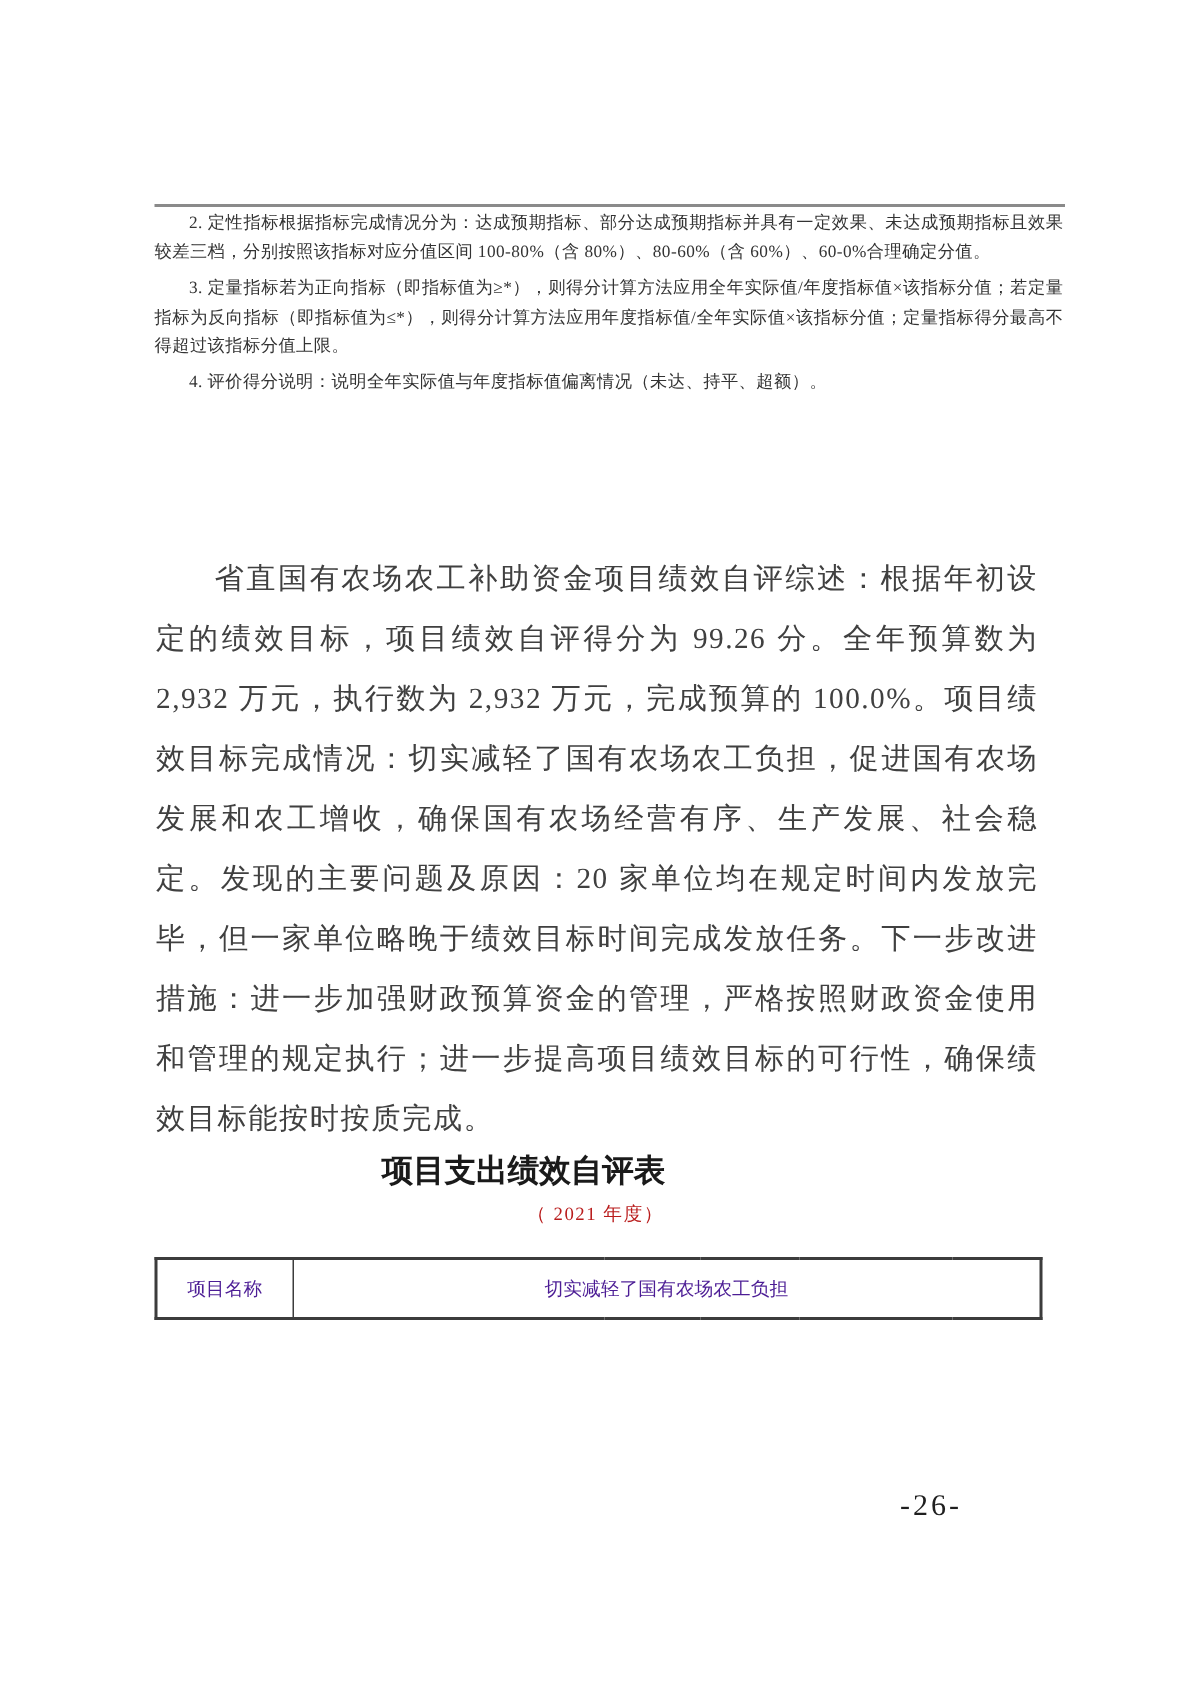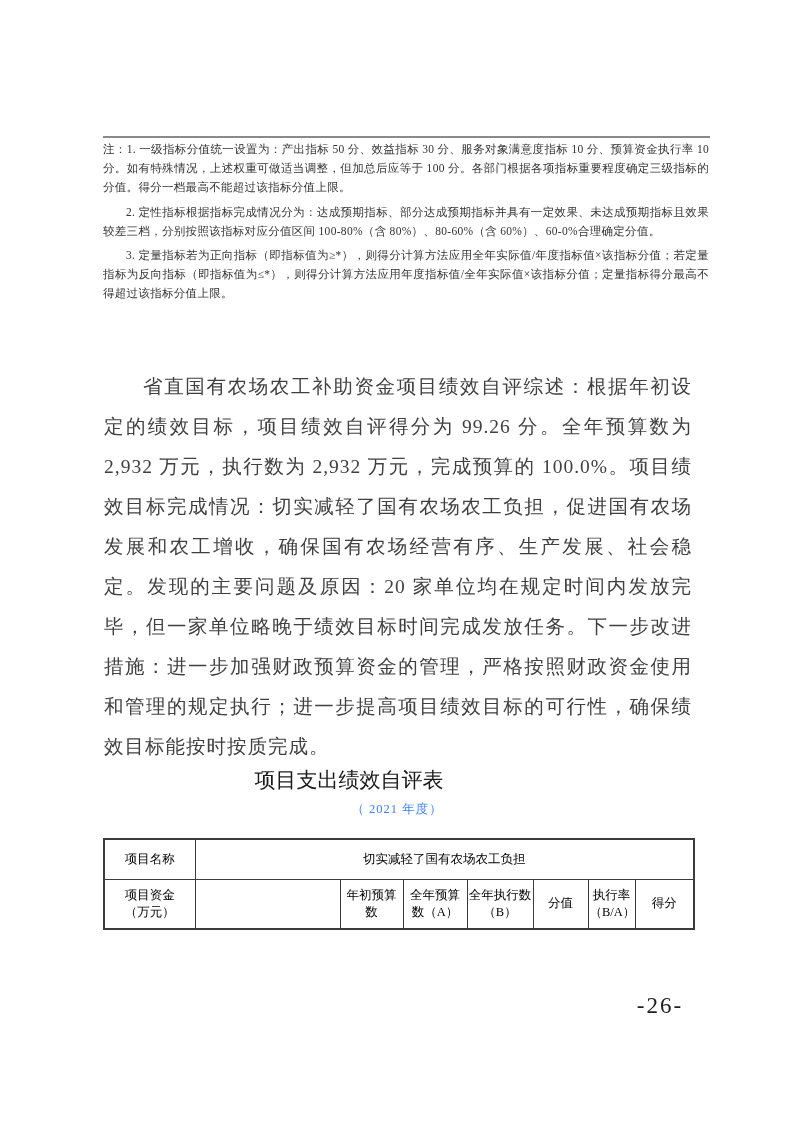--- a/index.html
+++ b/index.html
@@ -40,76 +40,75 @@
     text-align: justify;
     text-indent: 2em;
     color: #404040;
   }
   .table-title {
     position: absolute;
     left: 0; top: 766px;
     width: 698px;
     text-align: center;
     font-family: "Liberation Sans", sans-serif;
-    font-weight: normal;
+    font-weight: bold;
     font-size: 21px;
     color: #1a1a1a;
   }
   .table-subtitle {
     position: absolute;
     left: 0; top: 801px;
     width: 794px;
     text-align: center;
     font-size: 12.5px;
     letter-spacing: 1px;
-    color: #3b82f6;
+    color: #b91c1c;
   }
   table.eval-table {
     position: absolute;
     left: 103px; top: 838px;
     width: 590px;
     border-collapse: collapse;
     table-layout: fixed;
     border: 2px solid #3c3c3c;
   }
   table.eval-table td {
     border: 1.5px solid #3c3c3c;
     text-align: center;
     vertical-align: middle;
     font-size: 12.5px;
     line-height: 17px;
     padding: 2px 1px;
-    color: #000000;
+    color: #4c1d95;
     overflow: hidden;
   }
   tr.row-1 { height: 40px; }
   tr.row-2 { height: 47px; }
   tr.row-3 { height: 50px; }
   td.preline { white-space: pre-line; }
   .page-number {
     position: absolute;
     left: 600px; top: 993px;
     width: 120px;
-    text-align: center;
-    font-size: 23px;
+    font-size: 20px;
     letter-spacing: 2px;
     color: #1f1f1f;
   }
 </style>
 </head>
 <body>
 
 <div class="page">
 
   <div class="top-rule"></div>
 
   <div class="notes">
-    <p>注：1. 一级指标分值统一设置为：产出指标 50 分、效益指标 30 分、服务对象满意度指标 10 分、预算资金执行率 10 分。如有特殊情况，上述权重可做适当调整，但加总后应等于 100 分。各部门根据各项指标重要程度确定三级指标的分值。得分一档最高不能超过该指标分值上限。</p>
     <p class="indent">2. 定性指标根据指标完成情况分为：达成预期指标、部分达成预期指标并具有一定效果、未达成预期指标且效果较差三档，分别按照该指标对应分值区间 100-80%（含 80%）、80-60%（含 60%）、60-0%合理确定分值。</p>
     <p class="indent">3. 定量指标若为正向指标（即指标值为≥*），则得分计算方法应用全年实际值/年度指标值×该指标分值；若定量指标为反向指标（即指标值为≤*），则得分计算方法应用年度指标值/全年实际值×该指标分值；定量指标得分最高不得超过该指标分值上限。</p>
+    <p class="indent">4. 评价得分说明：说明全年实际值与年度指标值偏离情况（未达、持平、超额）。</p>
   </div>
 
   <div class="summary">省直国有农场农工补助资金项目绩效自评综述：根据年初设定的绩效目标，项目绩效自评得分为 99.26 分。全年预算数为 2,932 万元，执行数为 2,932 万元，完成预算的 100.0%。项目绩效目标完成情况：切实减轻了国有农场农工负担，促进国有农场发展和农工增收，确保国有农场经营有序、生产发展、社会稳定。发现的主要问题及原因：20 家单位均在规定时间内发放完毕，但一家单位略晚于绩效目标时间完成发放任务。下一步改进措施：进一步加强财政预算资金的管理，严格按照财政资金使用和管理的规定执行；进一步提高项目绩效目标的可行性，确保绩效目标能按时按质完成。</div>
 
   <div class="table-title">项目支出绩效自评表</div>
   <div class="table-subtitle">（ 2021 年度）</div>
 
   <table class="eval-table">
     <colgroup>
       <col style="width:91px">
@@ -119,29 +118,18 @@
       <col style="width:66px">
       <col style="width:55px">
       <col style="width:47px">
       <col style="width:59px">
     </colgroup>
     <tbody>
         <tr class="row-1">
       <td>项目名称</td>
       <td colspan="7">切实减轻了国有农场农工负担</td>
     </tr>
-    <tr class="row-3">
-      <td class="preline">项目资金
-（万元）</td>
-      <td></td>
-      <td>年初预算数</td>
-      <td>全年预算数（A）</td>
-      <td>全年执行数（B）</td>
-      <td>分值</td>
-      <td>执行率（B/A）</td>
-      <td>得分</td>
-    </tr>
   </tbody>
     </table>
 
   <div class="page-number">-26-</div>
 
 </div>
 
 </body></html>

